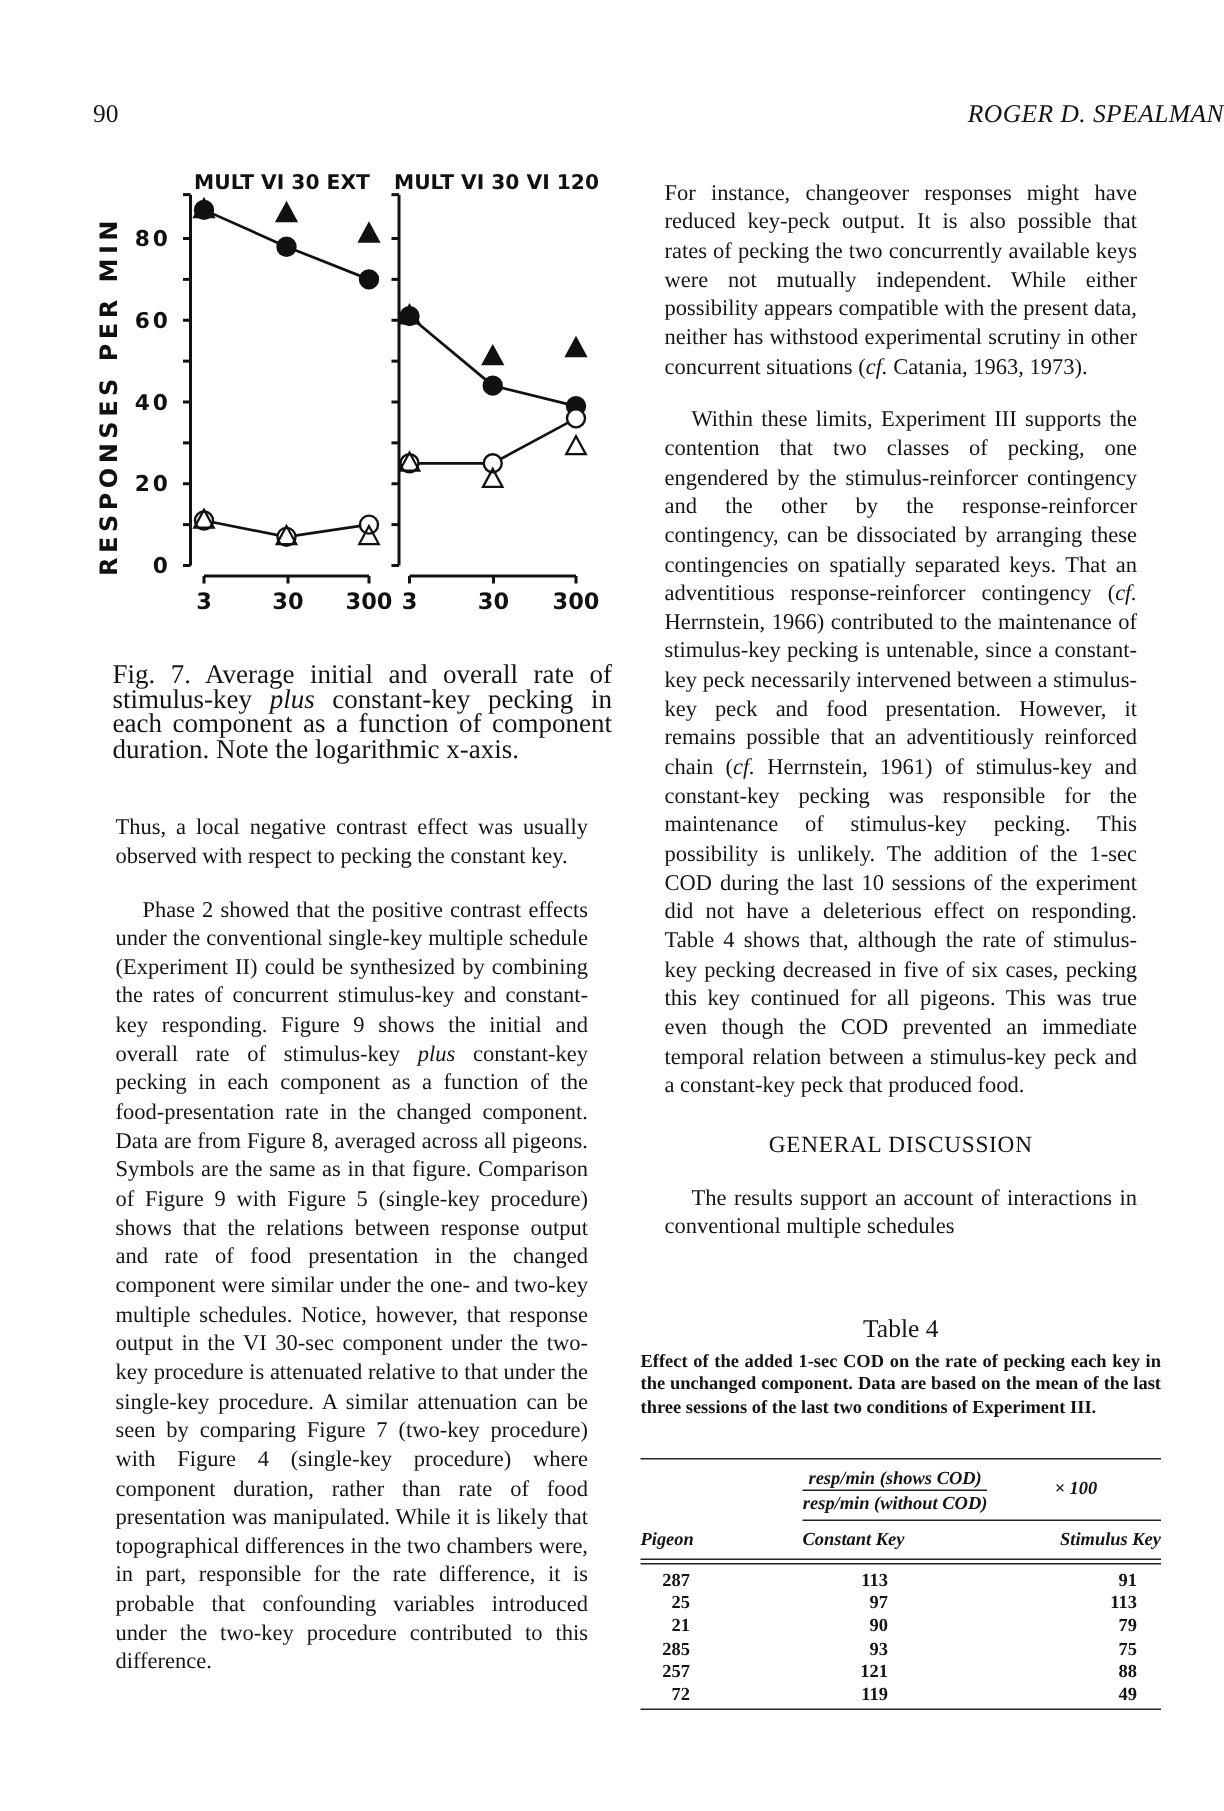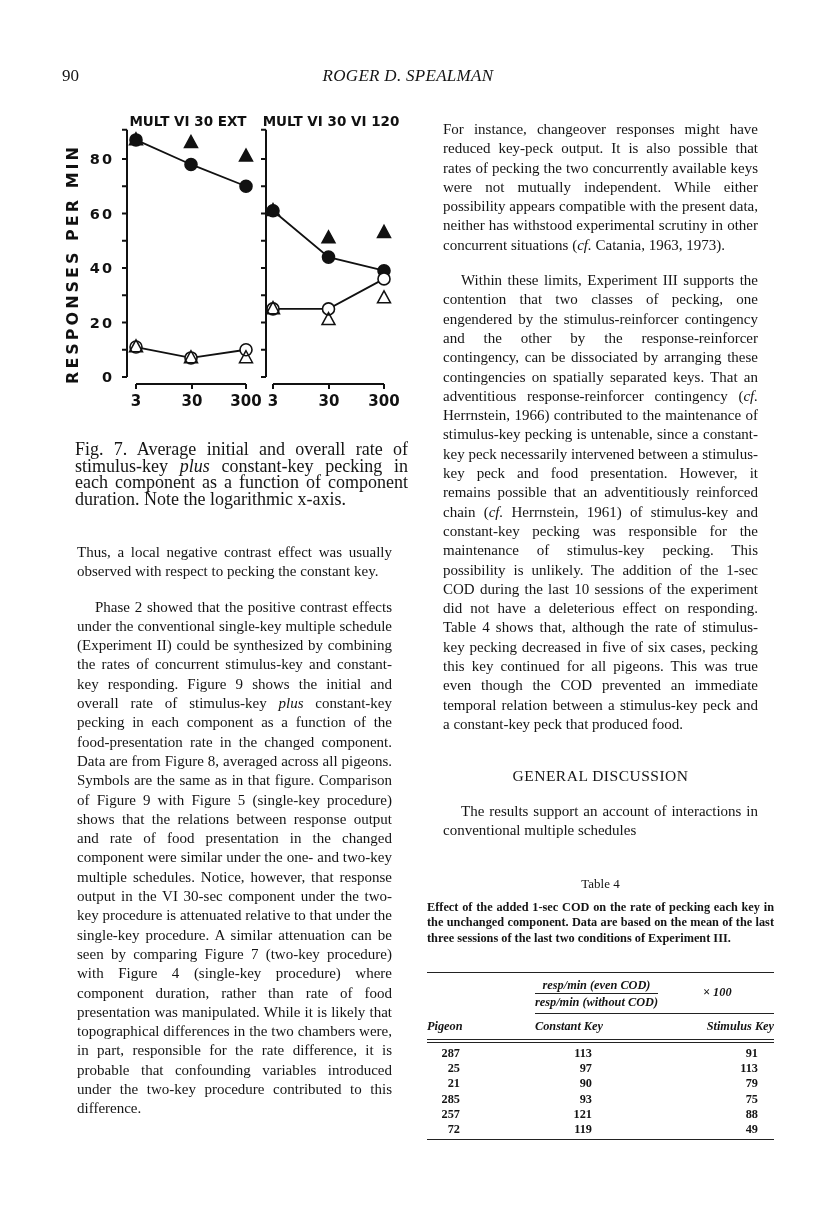--- a/index.html
+++ b/index.html
@@ -1,30 +1,30 @@
 <!DOCTYPE html>
 <html><head>
 <meta charset="utf-8">
 <style>
   html, body { margin: 0; padding: 0; background: #ffffff; }
   body { width: 816px; height: 1207px; position: relative; overflow: hidden; color: #141414; font-family: "Liberation Serif", "DejaVu Serif", serif; }
   .running-head { position: absolute; top: 66px; left: 0; width: 816px; height: 24px; }
   .page-num { position: absolute; left: 62px; top: 0; font-size: 17px; }
-  .author { position: absolute; left: 0; width: 816px; text-align: center; top: 0; font-size: 17px; font-style: italic; letter-spacing: 0.3px; }
+  .author { position: absolute; left: 0; width: 816px; text-align: right; top: 0; font-size: 17px; font-style: italic; letter-spacing: 0.3px; }
   .figure { position: absolute; left: 40px; top: 100px; width: 380px; height: 310px; }
   .figure svg { position: absolute; left: 0; top: 0; }
   .caption { position: absolute; left: 61px; top: 429px; width: 347px; font-size: 18px; line-height: 16.5px; text-align: justify; margin-top: 12px; }
   .caption .indent { padding-left: 14px; }
   .col { position: absolute; width: 347px; font-size: 15px; line-height: 19.3px; text-align: justify; }
   .col p { margin: 16px; }
   .col p.ind { text-indent: 18px; }
   .col-left { left: 61px; top: 527px; }
   .col-right { left: 427px; top: 104px; }
-  .section-head { text-align: center; font-size: 15.5px; letter-spacing: 0.5px; margin: 32px 0 2px 0; }
-  .table-title { position: absolute; left: 427px; top: 876px; width: 347px; text-align: center; font-size: 13px; }
+  .section-head { text-align: center; font-size: 15.5px; letter-spacing: 0.5px; margin: 20px 0 2px 0; }
+  .table-title { position: absolute; left: 427px; top: 876px; width: 347px; text-align: center; font-size: 17px; }
   .table-caption { position: absolute; left: 427px; top: 900px; width: 347px; font-size: 12.3px; line-height: 15.4px; text-align: justify; font-weight: bold; }
   .data-table { position: absolute; left: 427px; top: 972px; width: 347px; font-size: 12.3px; }
   .rule { height: 0; border-top: 1.5px solid #222; }
   .hdr-top { position: relative; height: 44px; }
   .frac { position: absolute; left: 108px; top: 4px; text-align: center; font-style: italic; font-weight: bold; }
   .frac .num { display: block; padding: 0 4px; border-bottom: 1px solid #222; line-height: 16px; }
   .frac .den { display: block; line-height: 16px; }
   .times { position: absolute; left: 276px; top: 12px; font-style: italic; font-weight: bold; }
   .sub-rule { position: absolute; left: 108px; right: 0; top: 40px; border-top: 1px solid #222; }
   .col-heads { position: relative; height: 22px; font-style: italic; font-weight: bold; }
@@ -141,21 +141,21 @@
   <p class="ind">The results support an account of interactions in conventional multiple schedules</p>
 </div>
 
 <div class="table-title">Table 4</div>
 <div class="table-caption">Effect of the added 1-sec COD on the rate of pecking each key in the unchanged component. Data are based on the mean of the last three sessions of the last two conditions of Experiment III.</div>
 
 <div class="data-table">
   <div class="rule"></div>
   <div class="hdr-top">
     <div class="frac">
-      <span class="num">resp/min (even COD)</span>
+      <span class="num">resp/min (shows COD)</span>
       <span class="den">resp/min (without COD)</span>
     </div>
     <span class="times">× 100</span>
     <div class="sub-rule"></div>
   </div>
   <div class="col-heads">
     <span style="left:0">Pigeon</span>
     <span style="left:108px">Constant Key</span>
     <span style="right:0">Stimulus Key</span>
   </div>

